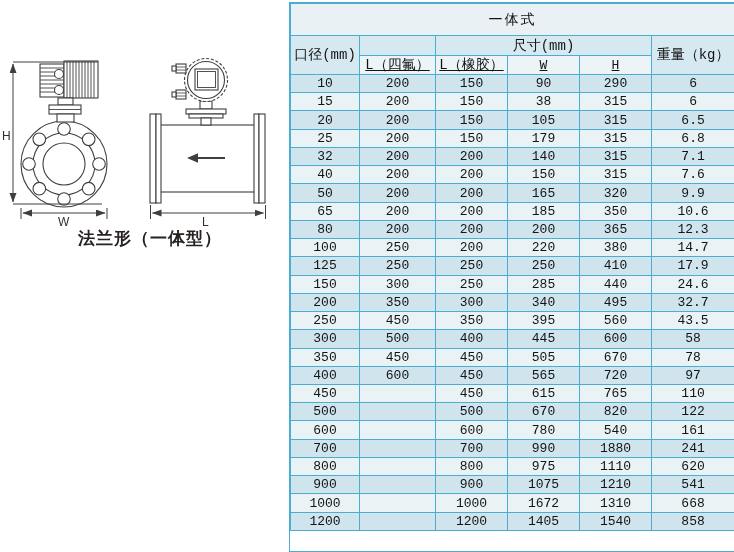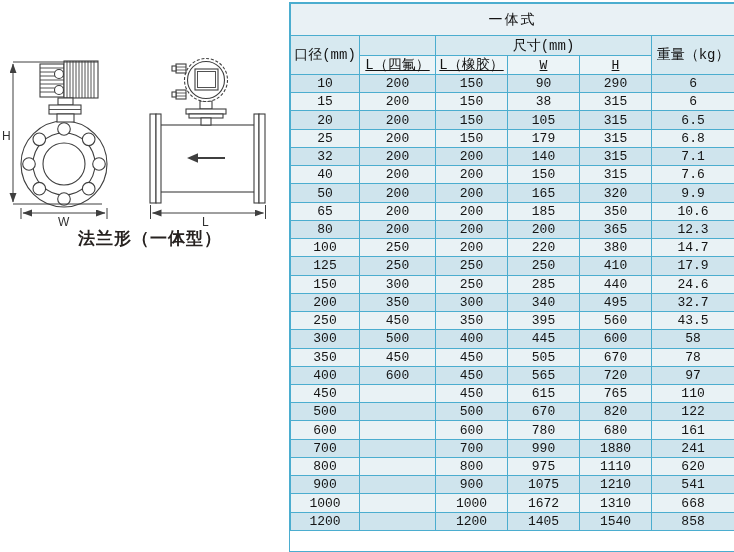--- a/index.html
+++ b/index.html
@@ -316,21 +316,21 @@
             <td>500</td>
             <td>670</td>
             <td>820</td>
             <td>122</td>
           </tr>
           <tr class="row-light">
             <td>600</td>
             <td></td>
             <td>600</td>
             <td>780</td>
-            <td>680</td>
+            <td>540</td>
             <td>161</td>
           </tr>
           <tr class="row-dark">
             <td>700</td>
             <td></td>
             <td>700</td>
             <td>990</td>
             <td>1880</td>
             <td>241</td>
           </tr>

